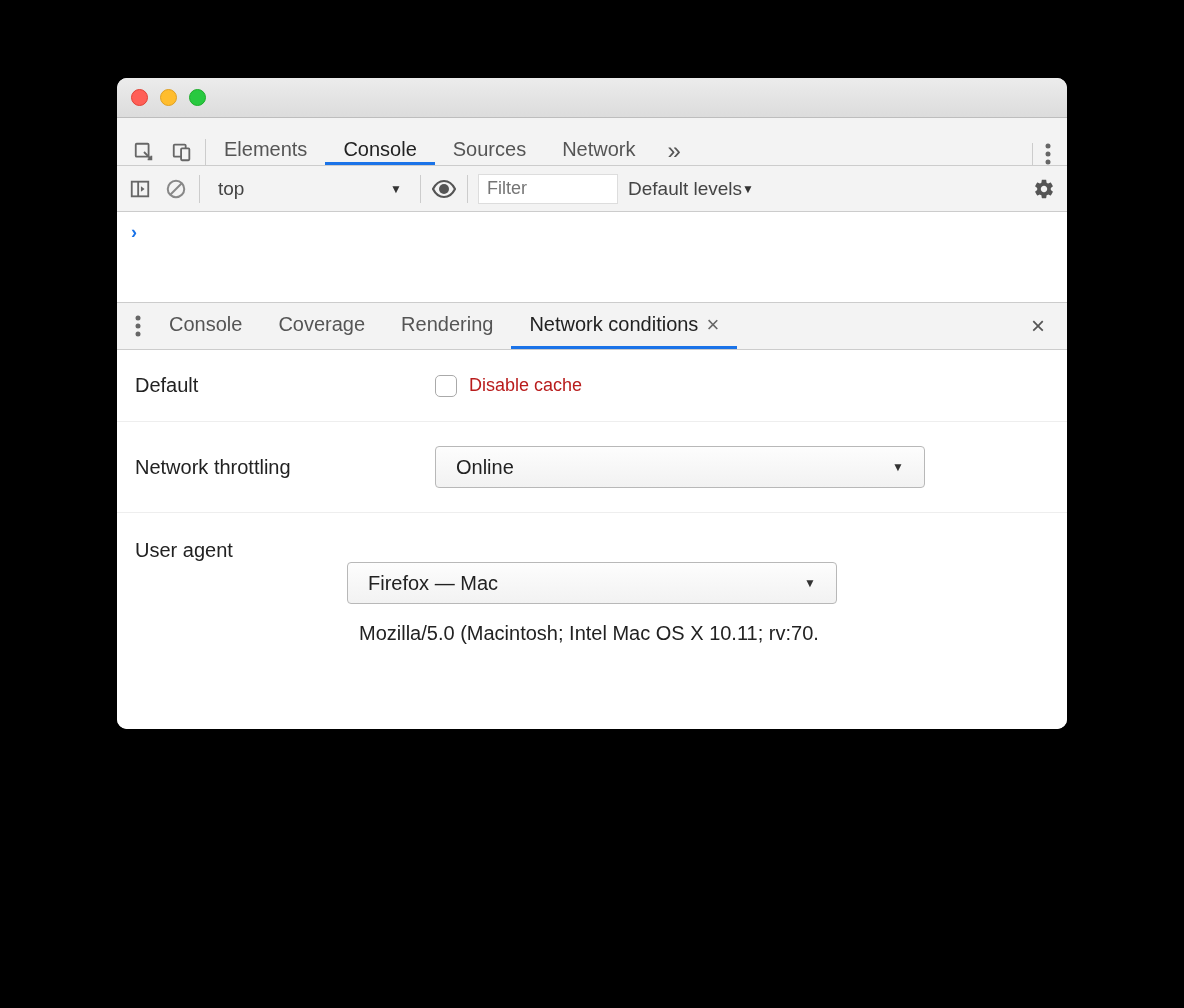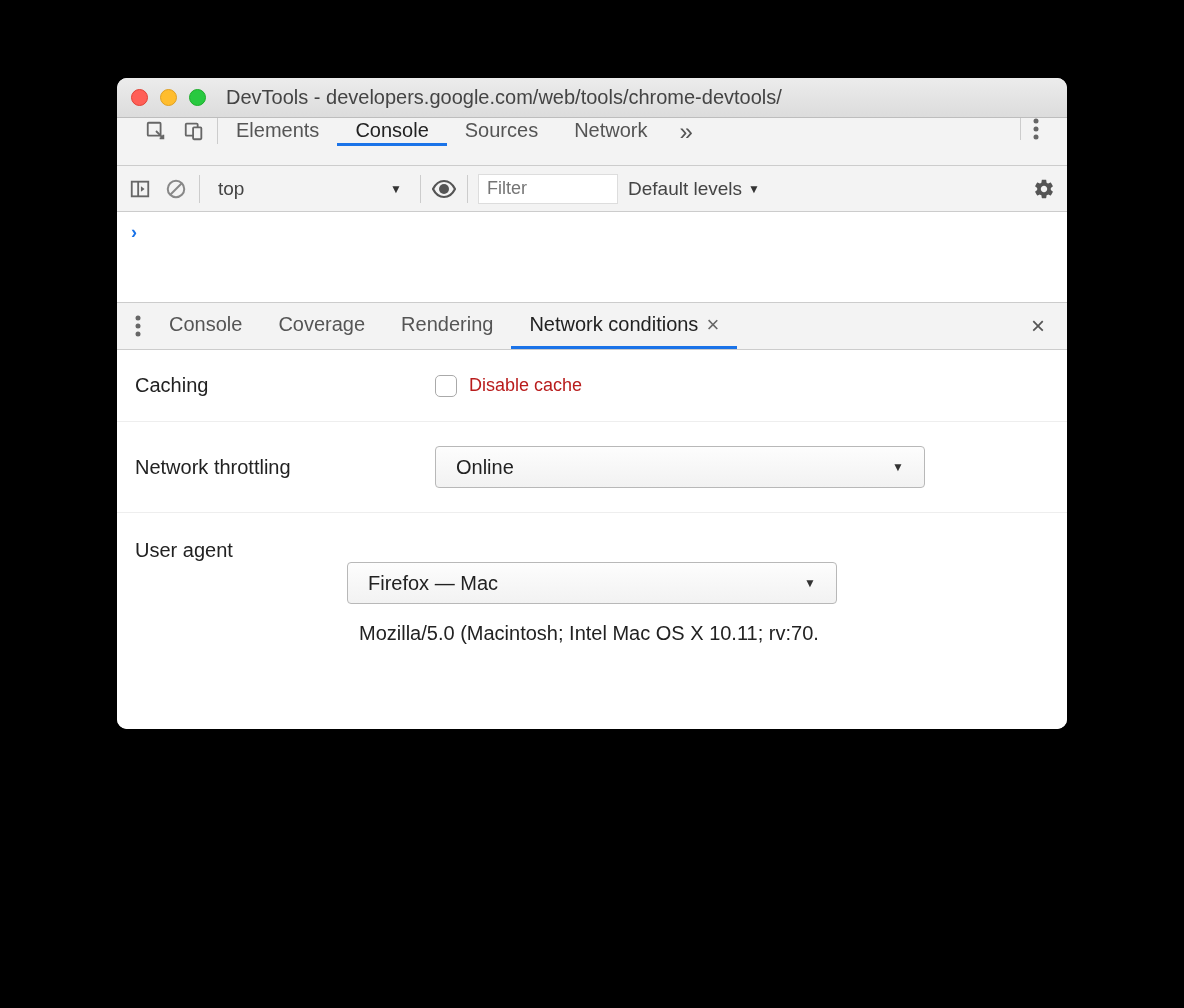--- a/index.html
+++ b/index.html
@@ -32,22 +32,22 @@
 .tl { width: 17px; height: 17px; border-radius: 50%; }
 .tl.red { background: #ff5f57; border: 1px solid #e14136; }
 .tl.yellow { background: #ffbd2e; border: 1px solid #dfa023; }
 .tl.green { background: #28c940; border: 1px solid #1dad2b; }
 .title { font-size: 20px; color: #444; flex: 1; text-align: left; padding-left: 4px; white-space: nowrap; overflow: hidden; }
 .toolbar {
   height: 48px;
   background: #f3f3f3;
   border-bottom: 1px solid #ccc;
   display: flex;
-  align-items: flex-start;
-  padding: 0 16px;
+  align-items: flex-end;
+  padding: 0 4px;
 }
 .toolbar .icon-group { display: flex; align-items: center; gap: 12px; padding: 0 10px; border-right: 1px solid #ccc; }
 .tabs { display: flex; align-items: stretch; flex: 1; }
 .tab {
   padding: 0 18px;
   display: flex;
   align-items: center;
   font-size: 20px;
   color: #555;
   cursor: pointer;
@@ -69,21 +69,21 @@
 .vdiv { width: 1px; height: 28px; background: #ccc; }
 .context-select {
   display: flex; align-items: center; justify-content: space-between;
   width: 200px; height: 30px; padding: 0 8px;
   font-size: 19px; color: #444; cursor: pointer;
 }
 .filter-input {
   width: 140px; height: 30px; background: #fff; border: 1px solid #ddd;
   padding: 0 8px; font-size: 18px; color: #888;
 }
-.levels { display: flex; align-items: center; gap: 6px; font-size: 19px; color: #444; cursor: pointer; }
+.levels { display: flex; align-items: center; font-size: 19px; color: #444; cursor: pointer; }
 .gear { margin-left: auto; }
 .console-body { height: 90px; background: #fff; padding: 10px 14px; }
 .prompt { color: #1a73e8; font-size: 18px; font-weight: bold; }
 .drawer-tabs {
   height: 48px;
   background: #f3f3f3;
   border-top: 1px solid #ccc;
   border-bottom: 1px solid #ccc;
   display: flex;
   align-items: stretch;
@@ -133,21 +133,20 @@
 <body>
 
 <div class="window">
 
   <div class="titlebar">
     <div class="traffic">
       <div class="tl red"></div>
       <div class="tl yellow"></div>
       <div class="tl green"></div>
     </div>
-    <div class="title">DevTools - developers.google.com/web/tools/chrome-devtools/</div>
   </div>
 
   <div class="toolbar">
     <div class="icon-group">
       <span class="icon-btn">
         <svg width="22" height="22" viewBox="0 0 24 24" fill="none" stroke="#666" stroke-width="2">
             <rect x="3" y="3" width="14" height="14" rx="1"></rect>
             <path d="M12 12 L20 20 M16 20 L20 20 L20 16" fill="#666"></path>
           </svg>
       </span>
@@ -251,21 +250,21 @@
       <span class="close-x">×</span>
     </div>
     <div class="drawer-close">
       <span>×</span>
     </div>
   </div>
 
   <div class="panel">
 
     <div class="row">
-      <div class="label">Caching</div>
+      <div class="label">Default</div>
       <div class="ctrl">
         <div class="check-row">
           <div class="checkbox"></div>
           <span class="check-label">Disable cache</span>
         </div>
       </div>
     </div>
 
     <div class="row">
       <div class="label">Network throttling</div>

